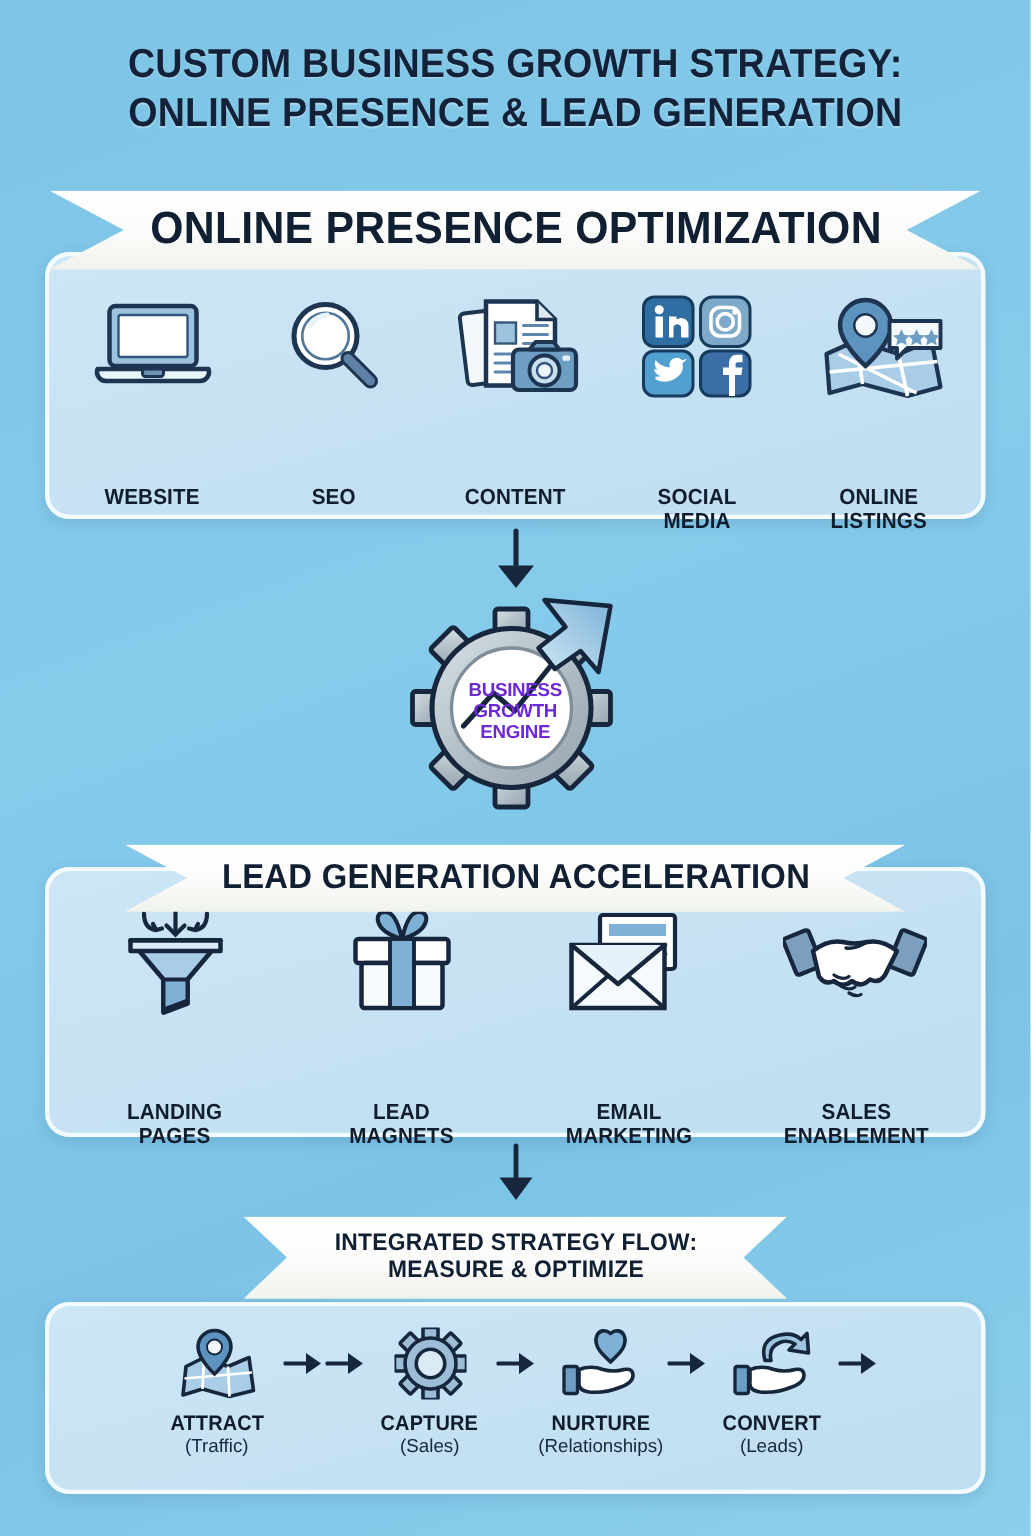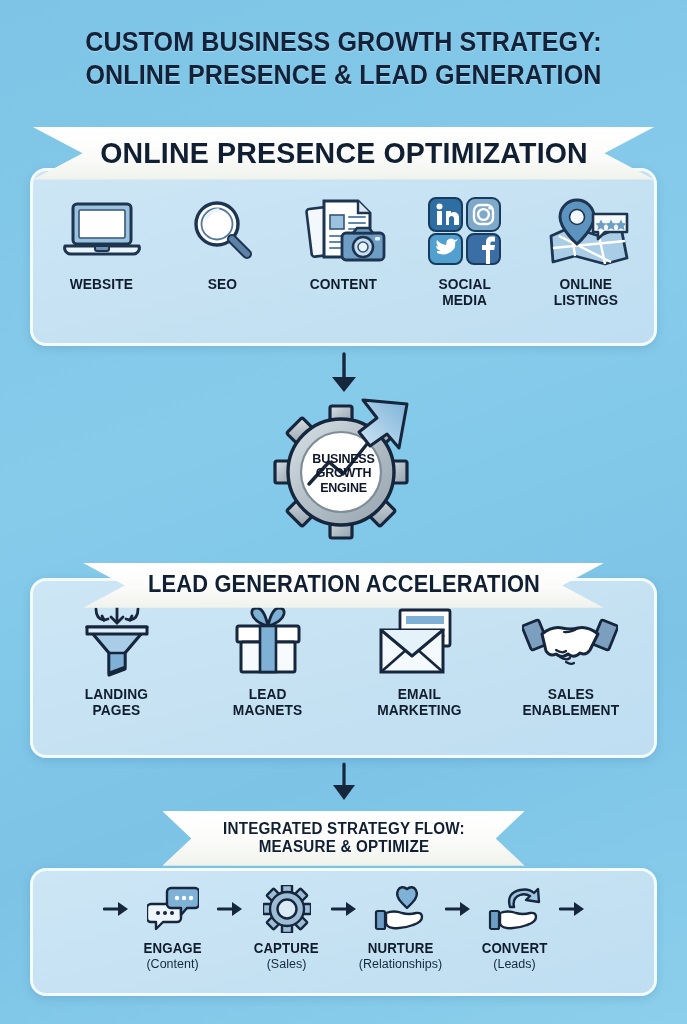--- a/index.html
+++ b/index.html
@@ -72,20 +72,21 @@
     align-items: flex-start;
     justify-content: space-around;
     height: 100%;
     padding: 24px 8px 10px 8px;
   }
   .icon-cell {
     flex: 1;
     display: flex;
     flex-direction: column;
     align-items: center;
+    gap: 48px;
   }
   .icon-art {
     height: 72px;
     display: flex;
     align-items: center;
     justify-content: center;
   }
   .icon-label {
     margin-top: 9px;
     color: #101d2e;
@@ -114,21 +115,21 @@
     top: 392px;
     transform: translateX(-50%);
     z-index: 4;
   }
   .engine-text {
     position: absolute;
     top: 50%;
     left: 50%;
     transform: translate(-50%, -42%);
     text-align: center;
-    color: #0f172a;
+    color: #6d28d9;
     font-weight: bold;
     font-size: 12.5px;
     line-height: 1.14;
     letter-spacing: -0.2px;
     pointer-events: none;
     width: 92px;
   }
 
   
   .flow-row {
@@ -448,48 +449,44 @@
 </div>
 
 <div class="banner" id="banner-flow">
   <span>INTEGRATED STRATEGY FLOW:</span>
   <span>MEASURE &amp; OPTIMIZE</span>
 </div>
 
 <div class="panel" id="panel-flow">
   <div class="flow-row">
 
+    <div class="flow-step">
+      <div class="flow-art">
+        <svg width="52" height="48" viewBox="0 0 52 48">
+          <path d="M5 26 L17 20 L33 26 L47 20 L50 42 L34 46 L16 41 L3 45 z" fill="#a9cde6" stroke="#16263c" stroke-width="2.4" stroke-linejoin="round"></path>
+          <g stroke="#ffffff" stroke-width="1.8" fill="none">
+            <path d="M17 20 L16 41"></path>
+              <path d="M33 26 L34 46"></path>
+              <path d="M4 34 L49 30"></path>
+          </g>
+          <path d="M24 2 a11 11 0 0 1 11 11 c0 8 -11 18 -11 18 S13 21 13 13 A11 11 0 0 1 24 2 z" fill="#5d93bf" stroke="#16263c" stroke-width="2.4"></path>
+          <circle cx="24" cy="13" r="5" fill="#f3f9fd" stroke="#16263c" stroke-width="1.3"></circle>
+        </svg>
+      </div>
+      <div class="flow-label">ATTRACT</div>
+      <div class="flow-sub">(Traffic)</div>
+    </div>
 
     <div class="flow-arrow">
       <svg width="26" height="16" viewBox="0 0 26 16">
         <path d="M1 8 H17" stroke="#16263c" stroke-width="2.8" stroke-linecap="round"></path>
         <path d="M15 1 L25 8 L15 15 z" fill="#16263c"></path>
       </svg>
     </div>
 
-    <div class="flow-step">
-      <div class="flow-art">
-        <svg width="52" height="46" viewBox="0 0 52 46">
-          <path d="M4 18 h26 a4 4 0 0 1 4 4 v10 a4 4 0 0 1 -4 4 H16 l-7 7 v-7 H4 a4 4 0 0 1 -4 -4 V22 a4 4 0 0 1 4 -4 z" fill="#eef6fb" stroke="#16263c" stroke-width="2.4" stroke-linejoin="round"></path>
-          <g fill="#16263c">
-              <circle cx="11" cy="27" r="2"></circle>
-              <circle cx="18" cy="27" r="2"></circle>
-              <circle cx="25" cy="27" r="2"></circle>
-            </g>
-          <path d="M24 2 h24 a4 4 0 0 1 4 4 v12 a4 4 0 0 1 -4 4 H40 l-6 7 v-7 H24 a4 4 0 0 1 -4 -4 V6 a4 4 0 0 1 4 -4 z" fill="#7fb0d6" stroke="#16263c" stroke-width="2.4" stroke-linejoin="round"></path>
-          <g fill="#ffffff">
-              <circle cx="30" cy="12" r="2.2"></circle>
-              <circle cx="37" cy="12" r="2.2"></circle>
-              <circle cx="44" cy="12" r="2.2"></circle>
-            </g>
-        </svg>
-      </div>
-      <div class="flow-label">ENGAGE</div>
-      <div class="flow-sub">(Content)</div>
-    </div>
 
     <div class="flow-arrow">
       <svg width="26" height="16" viewBox="0 0 26 16">
         <path d="M1 8 H17" stroke="#16263c" stroke-width="2.8" stroke-linecap="round"></path>
         <path d="M15 1 L25 8 L15 15 z" fill="#16263c"></path>
       </svg>
     </div>
 
     <div class="flow-step">
       <div class="flow-art">

